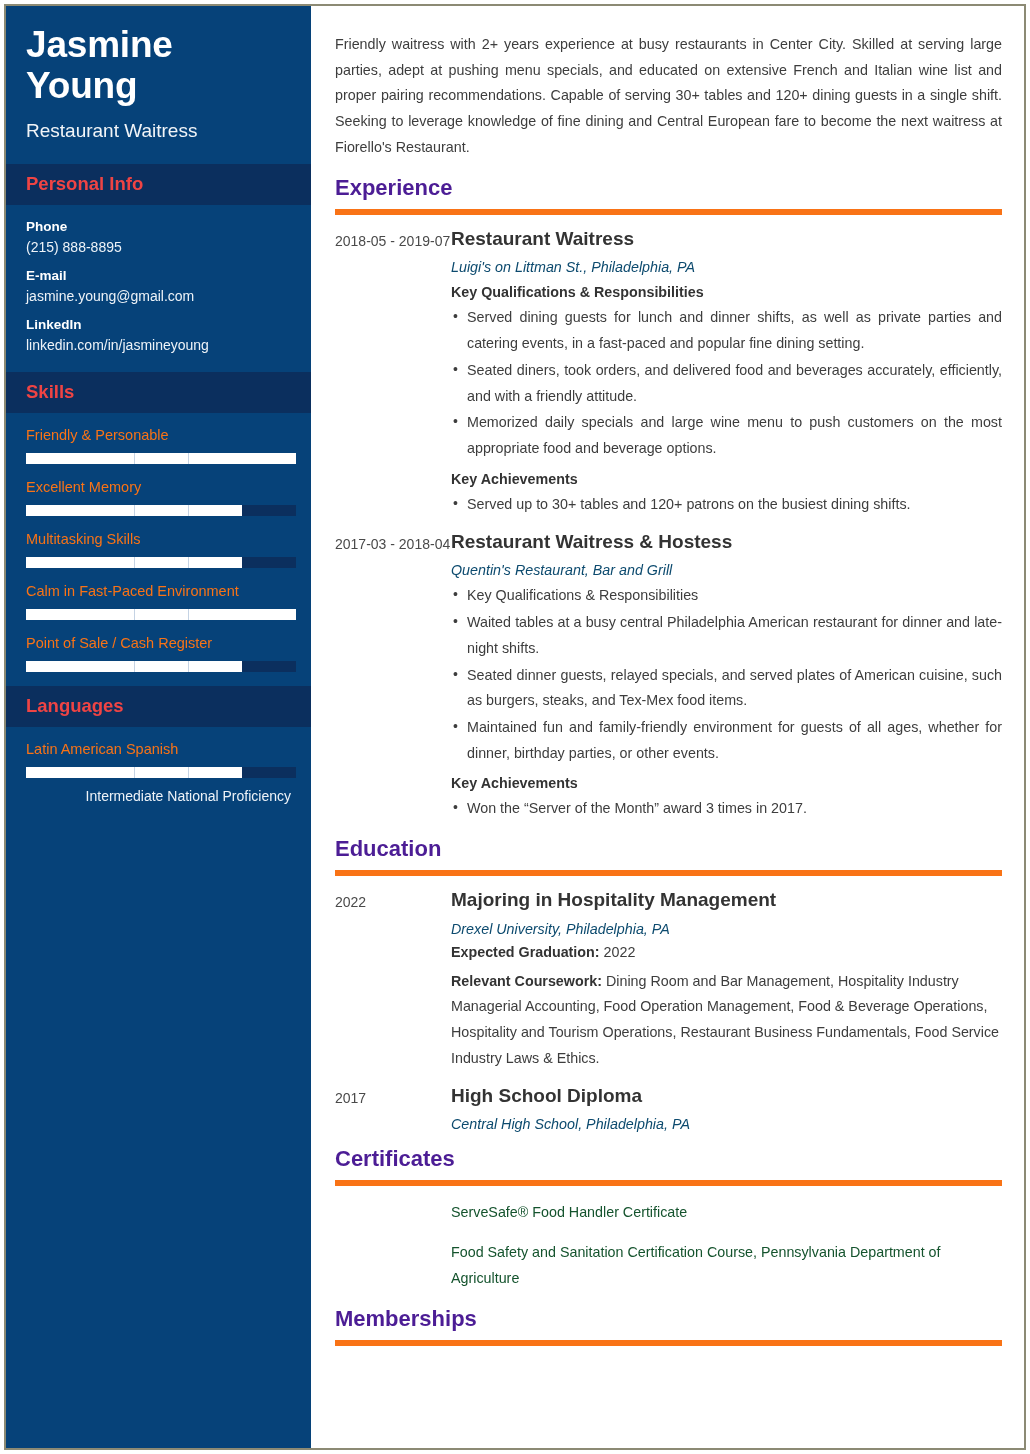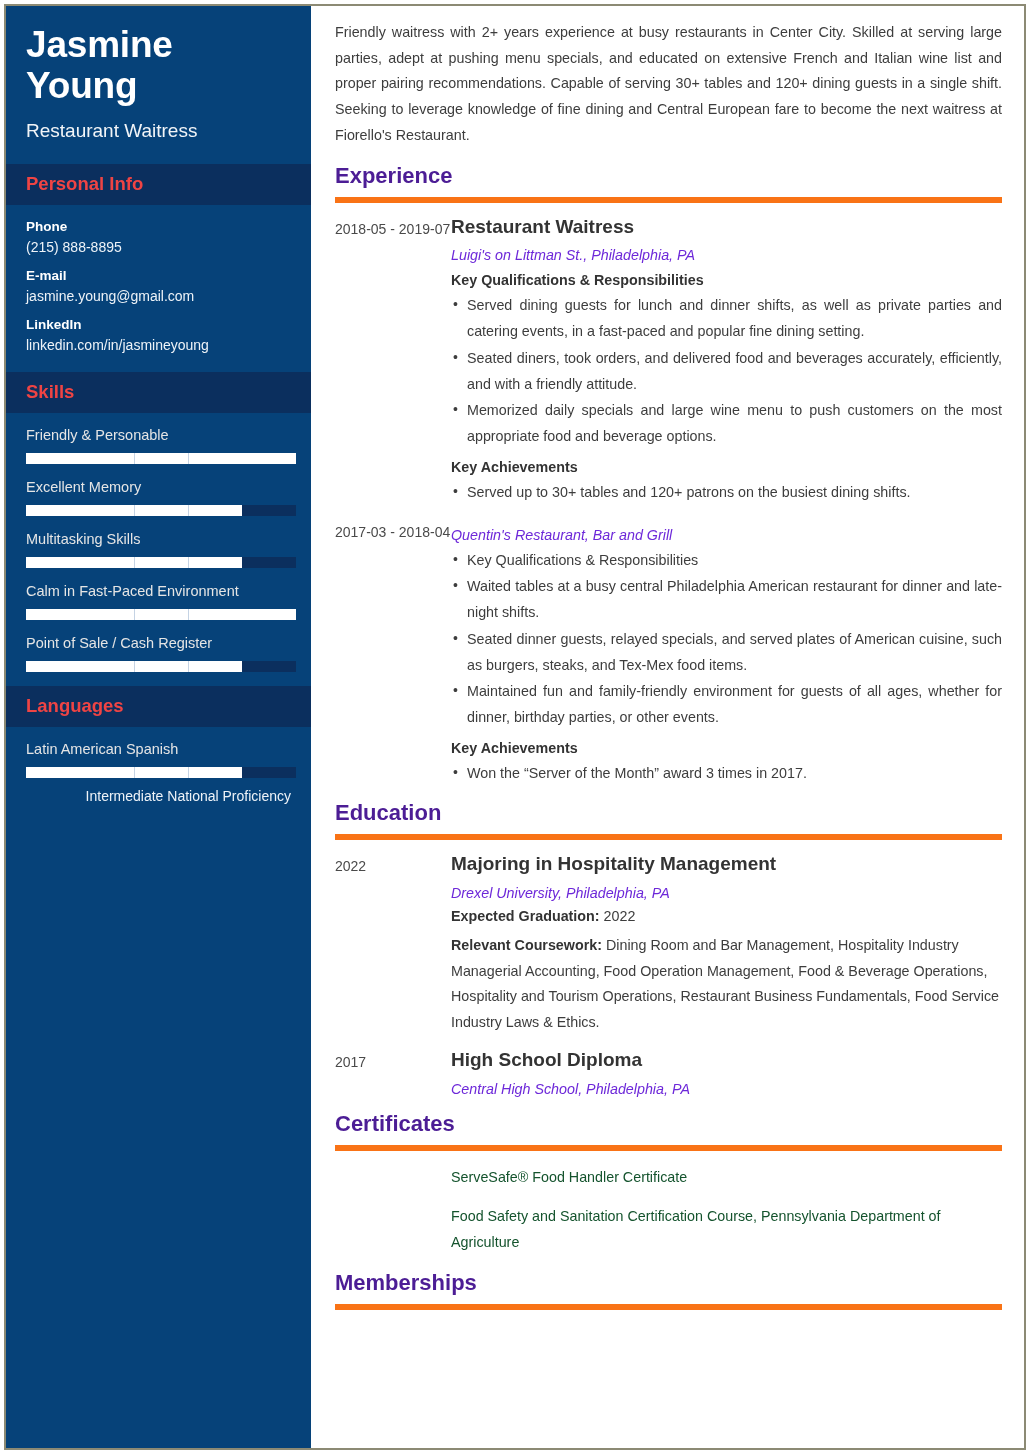--- a/index.html
+++ b/index.html
@@ -75,21 +75,21 @@
   .contact-value {
     font-size: 14px;
     color: #eef3f8;
     word-break: break-word;
   }
 
   .skill { margin-bottom: 15px; }
   .skill:last-child { margin-bottom: 8px; }
   .skill-name {
     font-size: 14.5px;
-    color: #e5e5e5;
+    color: #f97316;
     margin-bottom: 10px;
   }
   .bar {
     position: relative;
     height: 11px;
     width: 270px;
     background: #0b2f5e;
     overflow: hidden;
   }
   .bar-fill {
@@ -109,20 +109,21 @@
     margin-top: 10px;
     text-align: right;
   }
 
   
   .main {
     flex: 1 1 auto;
     padding: 14px 22px 10px 24px;
     color: #3b3b3b;
     overflow: hidden;
+    margin-top: 12px;
   }
 
   .summary {
     font-size: 14.3px;
     line-height: 1.80;
     text-align: justify;
     color: #3d3d3d;
   }
 
   .sec {
@@ -151,21 +152,21 @@
 
   .entry-role {
     font-size: 19px;
     font-weight: bold;
     color: #333333;
     line-height: 1.25;
   }
   .entry-org {
     font-size: 14.3px;
     font-style: italic;
-    color: #6d28d9;
+    color: #0c4a6e;
     margin-top: 9px;
   }
   .entry-sub {
     font-size: 14.3px;
     font-weight: bold;
     color: #333333;
     margin-top: 9px;
   }
   ul.bullets {
     list-style: none;
@@ -315,20 +316,21 @@
                 </ul>
                 <div class="entry-sub">Key Achievements</div>
                 <ul class="bullets tight">
                   <li>Served up to 30+ tables and 120+ patrons on the busiest dining shifts.</li>
                 </ul>
               </div>
             </div>
             <div class="entry">
               <div class="entry-date">2017-03 - 2018-04</div>
               <div class="entry-body">
+                <div class="entry-role">Restaurant Waitress &amp; Hostess</div>
                 <div class="entry-org">Quentin's Restaurant, Bar and Grill</div>
                 <ul class="bullets">
                   <li>Key Qualifications &amp; Responsibilities</li>
                   <li>Waited tables at a busy central Philadelphia American restaurant for dinner and late-night shifts.</li>
                   <li>Seated dinner guests, relayed specials, and served plates of American cuisine, such as burgers, steaks, and Tex-Mex food items.</li>
                   <li>Maintained fun and family-friendly environment for guests of all ages, whether for dinner, birthday parties, or other events.</li>
                 </ul>
                 <div class="entry-sub">Key Achievements</div>
                 <ul class="bullets tight">
                   <li>Won the “Server of the Month” award 3 times in 2017.</li>

